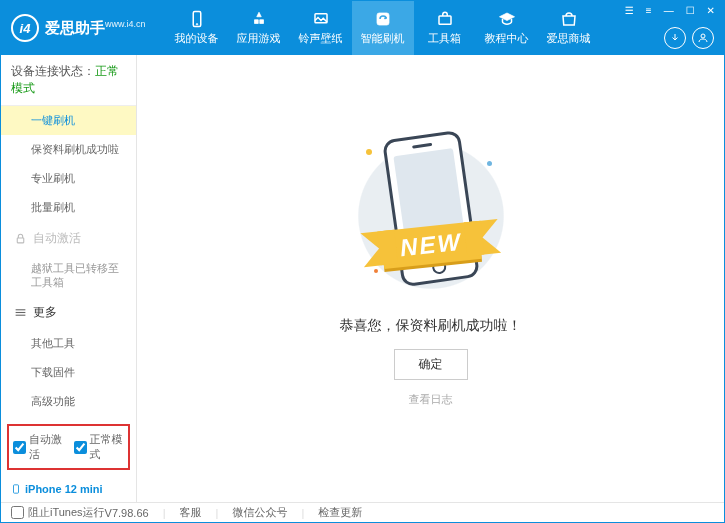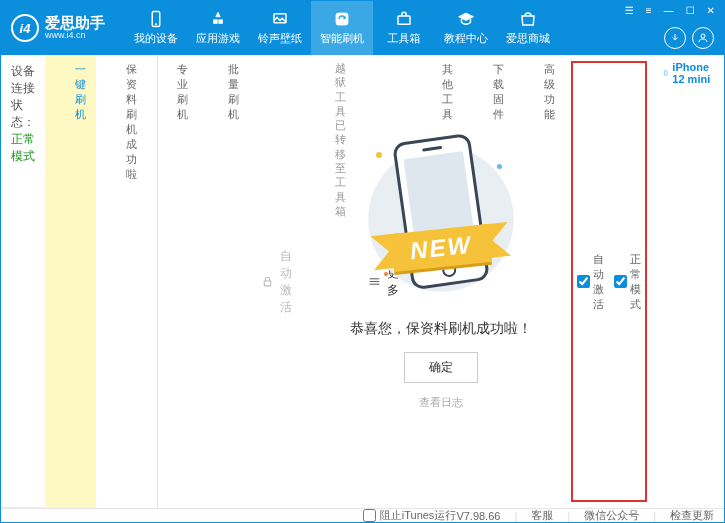--- a/index.html
+++ b/index.html
@@ -2,39 +2,39 @@
 <html><head>
 <meta charset="utf-8">
 <style>
 * { margin: 0; padding: 0; box-sizing: border-box; }
 body { font-family: "Microsoft YaHei", Arial, sans-serif; font-size: 12px; color: #333; background: #fff; }
 .app { width: 725px; height: 523px; border: 1px solid #0b8edc; display: flex; flex-direction: column; overflow: hidden; }
 
 .titlebar { background: #0b8edc; height: 54px; display: flex; align-items: center; padding: 0 10px; position: relative; }
 .logo-area { display: flex; align-items: center; color: #fff; gap: 6px; }
 .logo-circle { width: 28px; height: 28px; border: 2px solid #fff; border-radius: 50%; display: flex; align-items: center; justify-content: center; font-weight: bold; font-size: 13px; font-style: italic; }
-.logo-text { display: flex; flex-direction: column; line-height: 1.1; }
+.logo-text { display: flex; flex-direction: row; line-height: 1.1; }
 .logo-text .main { font-size: 15px; font-weight: bold; }
 .logo-text .sub { font-size: 9px; opacity: .9; }
 
 .nav { display: flex; margin-left: 20px; height: 100%; }
 .nav-item { width: 62px; display: flex; flex-direction: column; align-items: center; justify-content: center; color: #fff; font-size: 11px; gap: 3px; cursor: pointer; }
 .nav-item.active { background: #3ba8e6; }
 .nav-icon { width: 18px; height: 18px; display: flex; align-items: center; justify-content: center; }
 .nav-icon svg { width: 18px; height: 18px; fill: #fff; stroke: #fff; }
 
 .win-controls { position: absolute; right: 6px; top: 4px; display: flex; gap: 6px; color: #fff; font-size: 10px; align-items: center; }
 .win-controls span { cursor: pointer; padding: 0 3px; }
 
 .right-circles { position: absolute; right: 10px; bottom: 6px; display: flex; gap: 6px; }
 .circle-btn { width: 22px; height: 22px; border: 1.5px solid #fff; border-radius: 50%; display: flex; align-items: center; justify-content: center; cursor: pointer; }
 .circle-btn svg { width: 12px; height: 12px; stroke: #fff; fill: none; stroke-width: 2; }
 
 .body { flex: 1; display: flex; min-height: 0; }
-.sidebar { width: 157px; border-right: 1px solid #e5e5e5; display: flex; flex-direction: row; font-size: 12px; }
+.sidebar { width: 136px; border-right: 1px solid #e5e5e5; display: flex; flex-direction: column; font-size: 12px; justify-content: flex-end; }
 .status-row { padding: 8px 10px; border-bottom: 1px solid #eee; color: #555; }
 .status-row .mode { color: #1a9b1a; }
 
 .side-section { display: flex; align-items: center; gap: 6px; padding: 8px 12px; color: #333; cursor: pointer; }
 .side-section.blue { color: #0b8edc; border-left: 3px solid #0b8edc; padding-left: 9px; }
 .side-section .sicon { width: 14px; height: 14px; display: flex; align-items: center; justify-content: center; }
 .side-section .sicon svg { width: 13px; height: 13px; }
 
 .side-sub { padding: 7px 10px 7px 30px; color: #666; cursor: pointer; font-size: 11px; }
 .side-sub.active { background: #fef9c3; color: #0b8edc; }
@@ -60,21 +60,21 @@
 .illus .ribbon::after { right:-20px; border-right-color:transparent; }
 .illus .dot { position:absolute; border-radius:50%; }
 .illus .d1 { width:6px;height:6px;background:#f6c23a;top:18px;left:20px; }
 .illus .d2 { width:5px;height:5px;background:#6fb5e0;top:30px;right:24px; }
 .illus .d3 { width:4px;height:4px;background:#f08038;bottom:28px;left:28px; }
 
 .success-text { margin-top: 16px; font-size: 14px; color: #333; }
 .confirm-btn { margin-top: 14px; border:1px solid #ccc; background:#fff; padding:6px 24px; font-size:12px; cursor:pointer; color:#333; }
 .log-link { margin-top: 12px; font-size: 11px; color: #aaa; cursor: pointer; }
 
-.footer { height: 14px; border-top:1px solid #e5e5e5; display:flex; align-items:center; padding:0 10px; font-size:11px; color:#666; justify-content:flex-end; }
+.footer { height: 20px; border-top:1px solid #e5e5e5; display:flex; align-items:center; padding:0 10px; font-size:11px; color:#666; justify-content:flex-start; }
 .footer-left { display:flex; align-items:center; gap:4px; }
 .footer-right { display:flex; align-items:center; gap:14px; }
 .footer-right span { cursor:pointer; }
 .sep { color:#ddd; }
 </style>
 </head>
 <body>
 <div class="app">
 
   <div class="titlebar">

